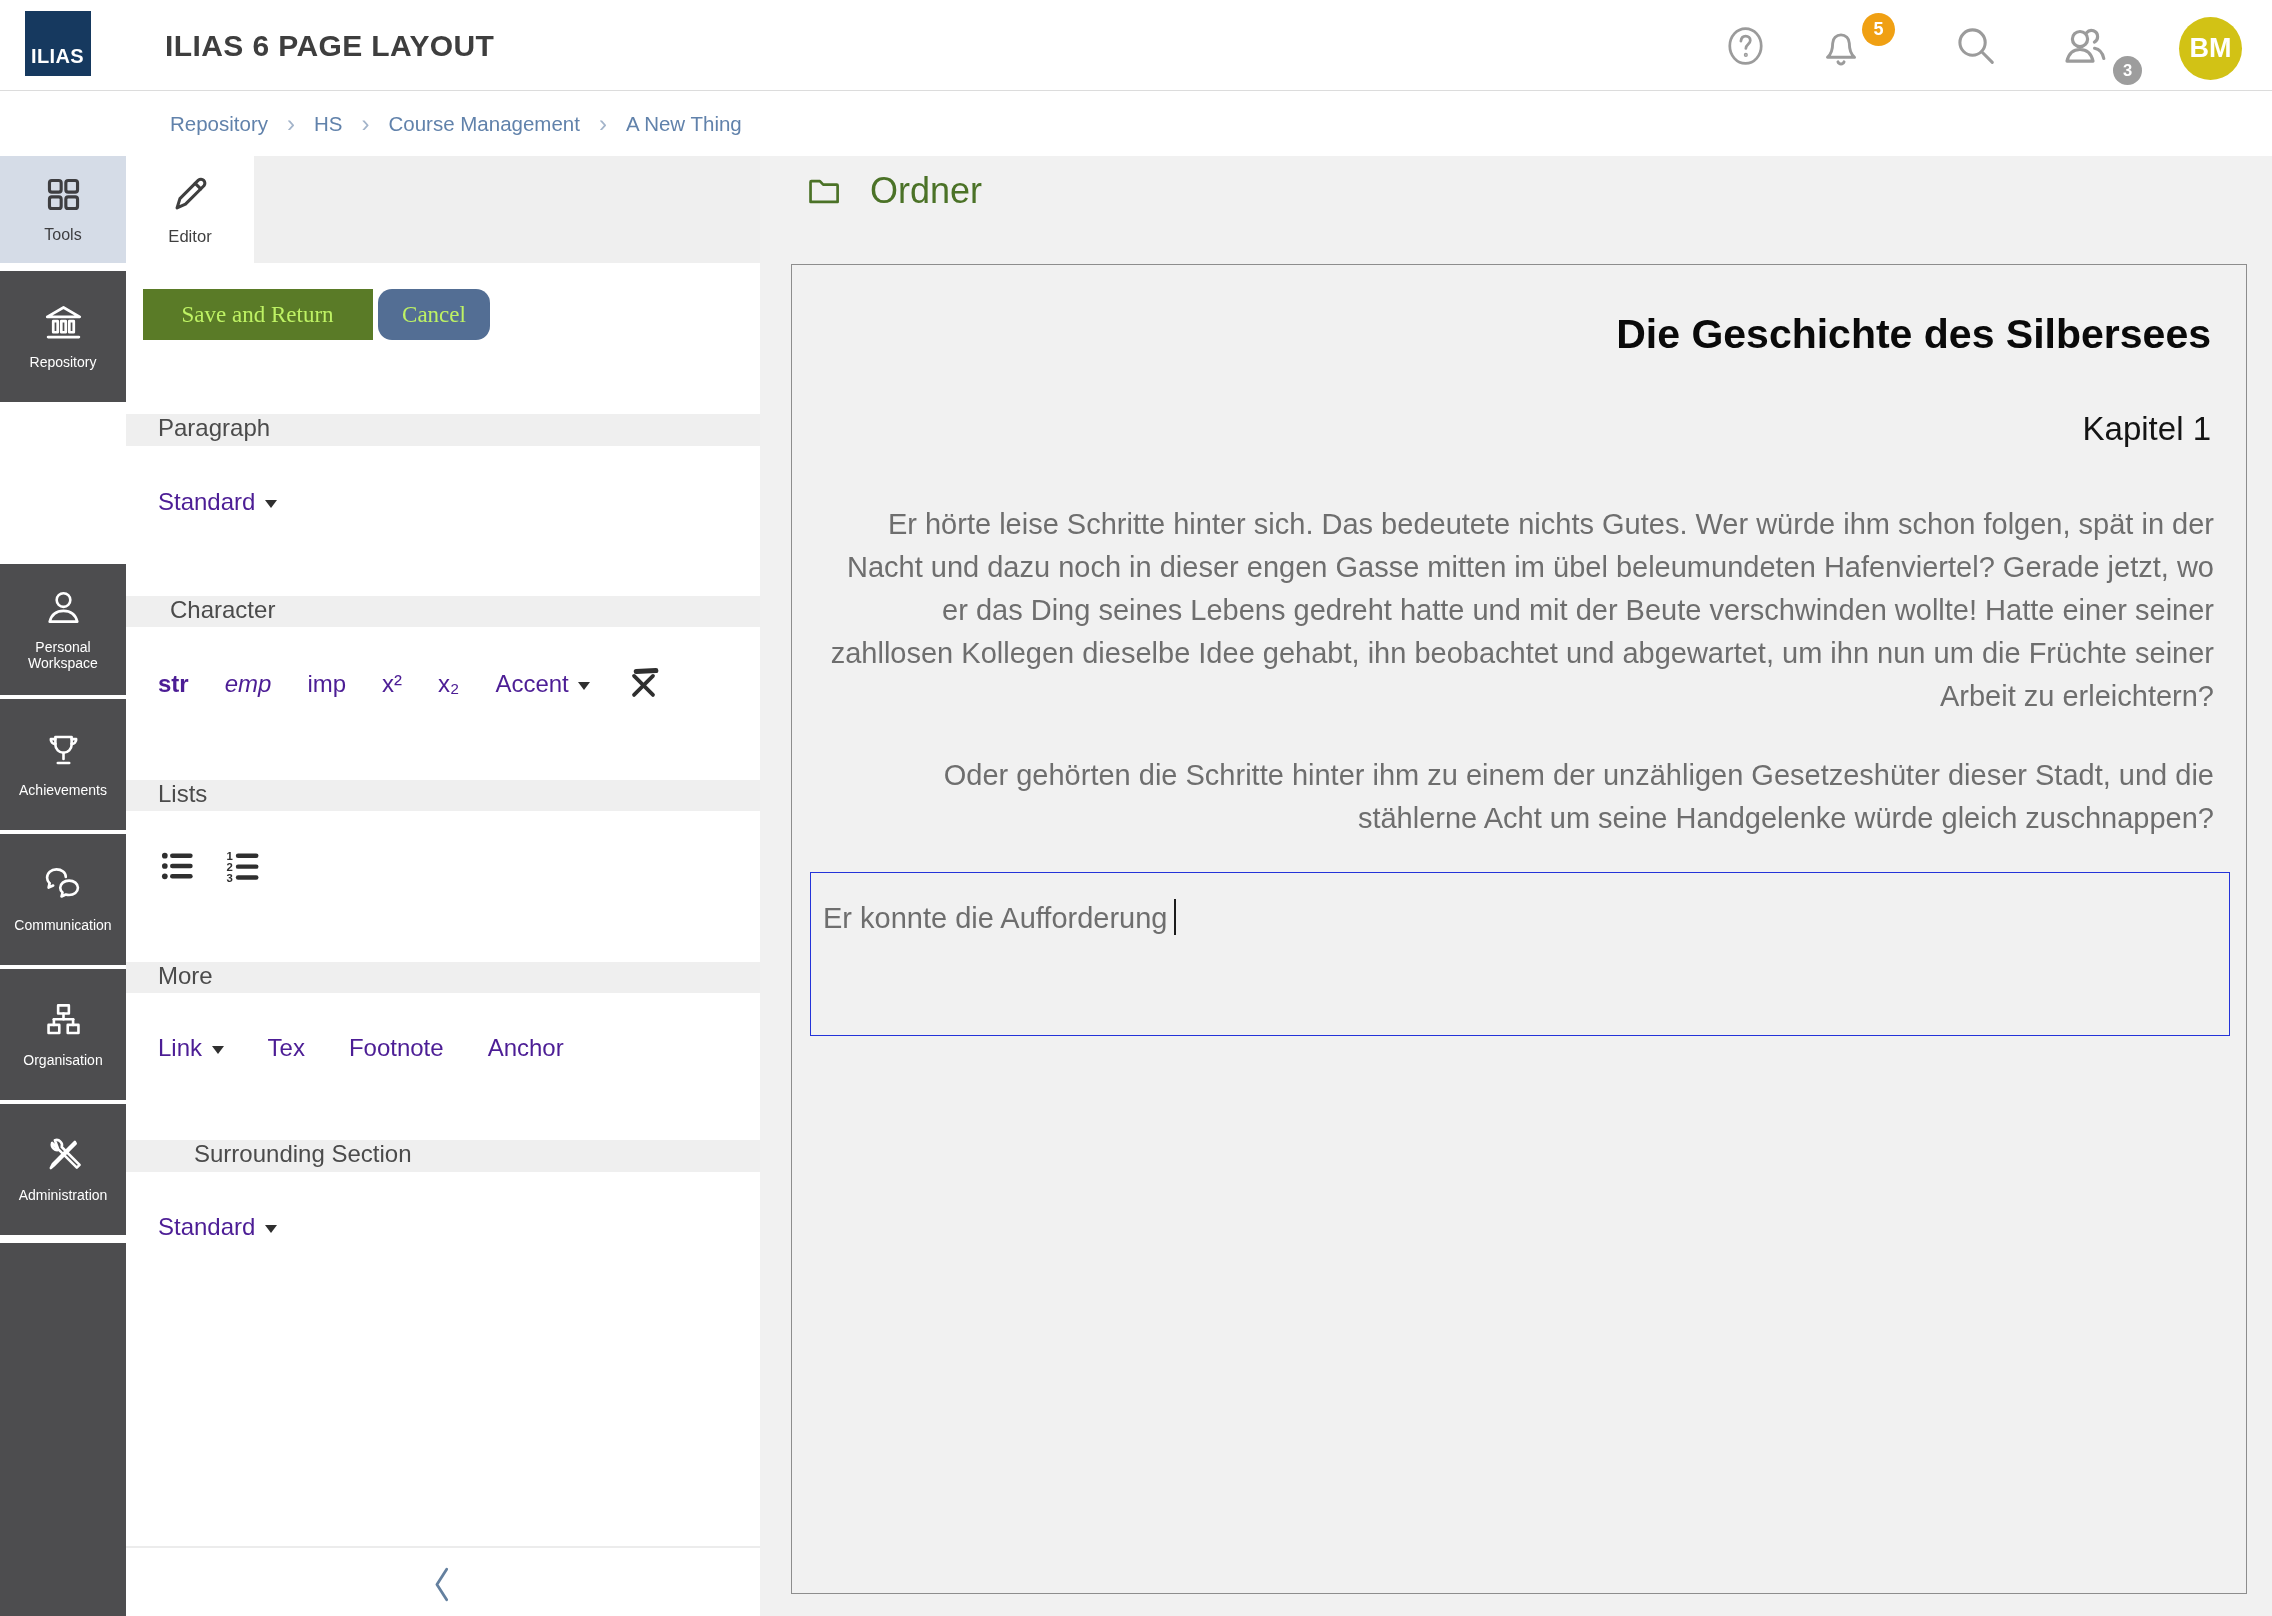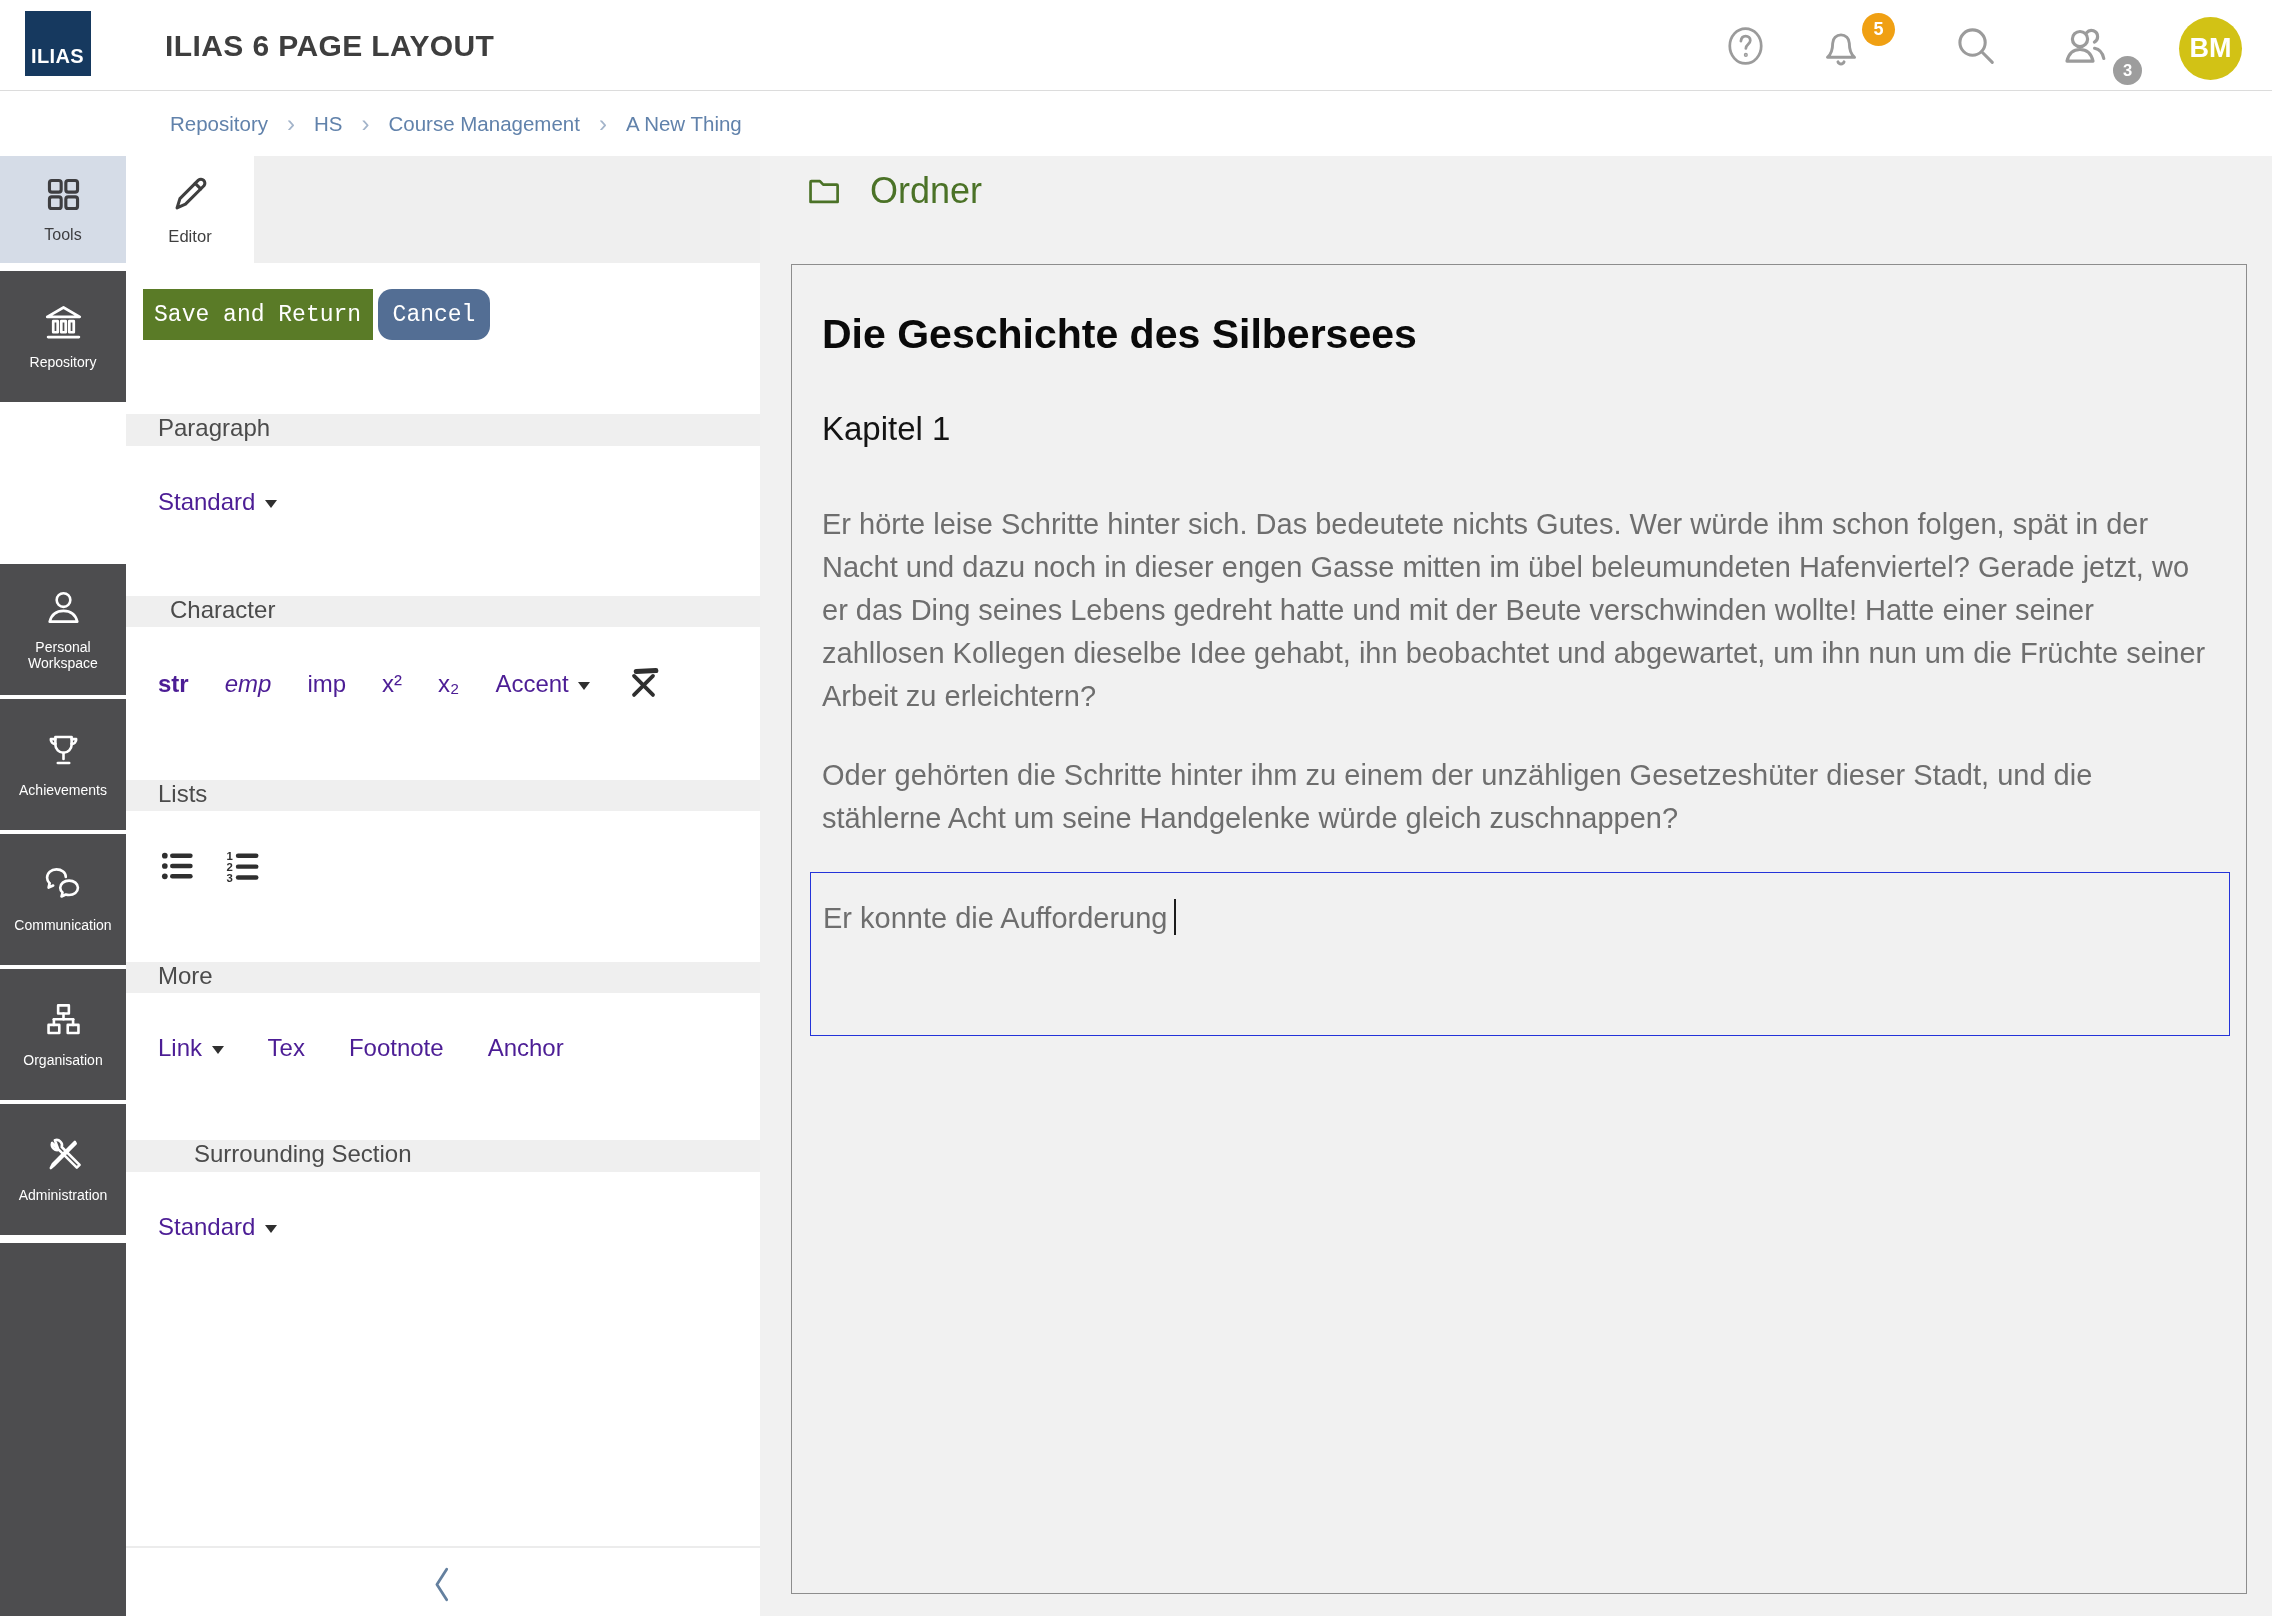--- a/index.html
+++ b/index.html
@@ -38,23 +38,23 @@
   .rail-item.active .rlabel{color:#3e3e41;font-size:16px;}
   .rail-fill{position:absolute;left:0;top:1087px;width:126px;height:529px;background:#4d4d4f;}
   
   .panel{position:absolute;left:126px;top:156px;width:634px;height:1460px;background:#ffffff;}
   .tabstrip{position:absolute;left:0;top:0;width:634px;height:107px;background:#efefef;}
   .tab{position:absolute;left:0;top:0;width:128px;height:107px;background:#ffffff;cursor:pointer;
        display:flex;flex-direction:column;align-items:center;justify-content:center;}
   .tab svg{stroke:#3f3f3f;fill:none;stroke-width:1.7;stroke-linecap:round;stroke-linejoin:round;}
   .tab .tlabel{font-size:16.6px;color:#3f3f3f;margin-top:8px;}
   .btnrow{position:absolute;left:0;top:107px;width:634px;height:114px;background:#ffffff;}
-  .btn{position:absolute;top:26px;height:51px;border:none;font-size:23px;color:#ffffff;
+  .btn{position:absolute;top:26px;height:51px;border:none;font-size:23px;color:#bef264;
        display:flex;align-items:center;justify-content:center;cursor:pointer;
-       font-family:Liberation Mono, monospace;}
+       font-family:Liberation Serif, serif;}
   .btn.save{left:16.6px;width:230px;background:#5a7b27;}
   .btn.cancel{left:252px;width:112px;background:#536e94;border-radius:14px;}
   .sechead{position:absolute;left:0;width:634px;height:69px;background:#efefef;display:flex;align-items:flex-start;margin-top:38px;}
   .sechead span{margin-left:32px;font-size:24px;color:#4b4b4b;}
   .secrow{position:absolute;left:0;width:634px;background:#ffffff;display:flex;align-items:center;}
   .rowpad{margin-left:32px;display:flex;align-items:center;}
   .ctrl{font-size:24px;color:#4c1d95;cursor:pointer;}
   .caret{display:inline-block;width:0;height:0;border-left:6.3px solid transparent;
          border-right:6.3px solid transparent;border-top:8px solid #2f2f2f;margin-left:9.5px;vertical-align:1.6px;}
   .charrow .ctrl{margin-right:0;}
@@ -66,21 +66,21 @@
   .panel-divider{position:absolute;left:0;top:1390px;width:634px;height:1.6px;background:#ececec;}
   .collapse{position:absolute;left:294px;top:1406px;width:44px;height:44px;display:flex;
             align-items:center;justify-content:center;cursor:pointer;}
   .collapse svg{stroke:#64809f;fill:none;stroke-width:2;stroke-linecap:round;stroke-linejoin:round;}
   
   .main{position:absolute;left:760px;top:156px;width:1513px;height:1460px;background:#f1f1f1;}
   .ordner{position:absolute;left:45px;top:14px;display:flex;align-items:center;}
   .ordner svg{stroke:#4b7227;fill:none;stroke-width:1.7;stroke-linecap:round;stroke-linejoin:round;}
   .ordner .otitle{margin-left:27px;font-size:36px;color:#4b7227;}
   .docbox{position:absolute;left:31px;top:108px;width:1456px;height:1330px;border:1.6px solid #8d8d8d;
-          box-sizing:border-box;background:#f1f1f1;}
+          box-sizing:border-box;background:#f1f1f1;text-align:right;}
   .doc-title{margin:46px 35px 0 30px;font-size:41px;font-weight:bold;color:#0a0a0a;}
   .doc-chapter{margin:52px 35px 0 30px;font-size:33px;color:#141414;}
   .doc-p{margin:55px 32px 0 30px;font-size:29px;line-height:43px;color:#6e6e6e;}
   .doc-p.second{margin-top:36px;}
   .editbox{position:relative;margin:32px 0 0 18px;width:1420px;height:164px;
            border:1.6px solid #2433d9;box-sizing:border-box;cursor:text;}
   .editbox .etext{position:absolute;left:12px;top:26px;font-size:29px;color:#6e6e6e;}
   .cursor{display:inline-block;width:2.4px;height:36px;background:#1c1c1c;margin-left:6.3px;vertical-align:-7px;
           animation:blink 1.1s steps(1) infinite;}
   @keyframes blink{50%{opacity:0;}}

